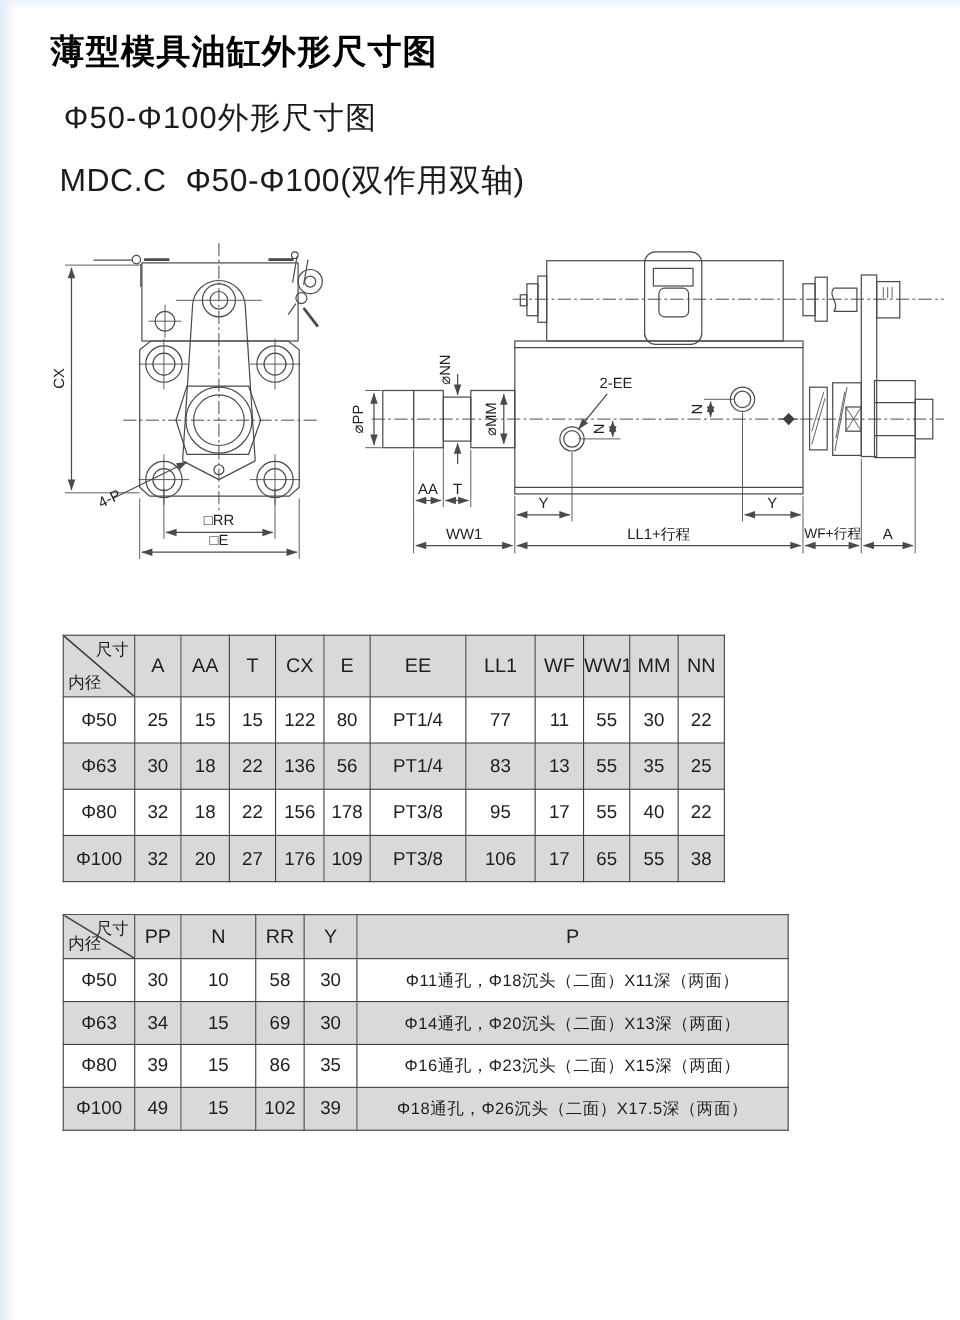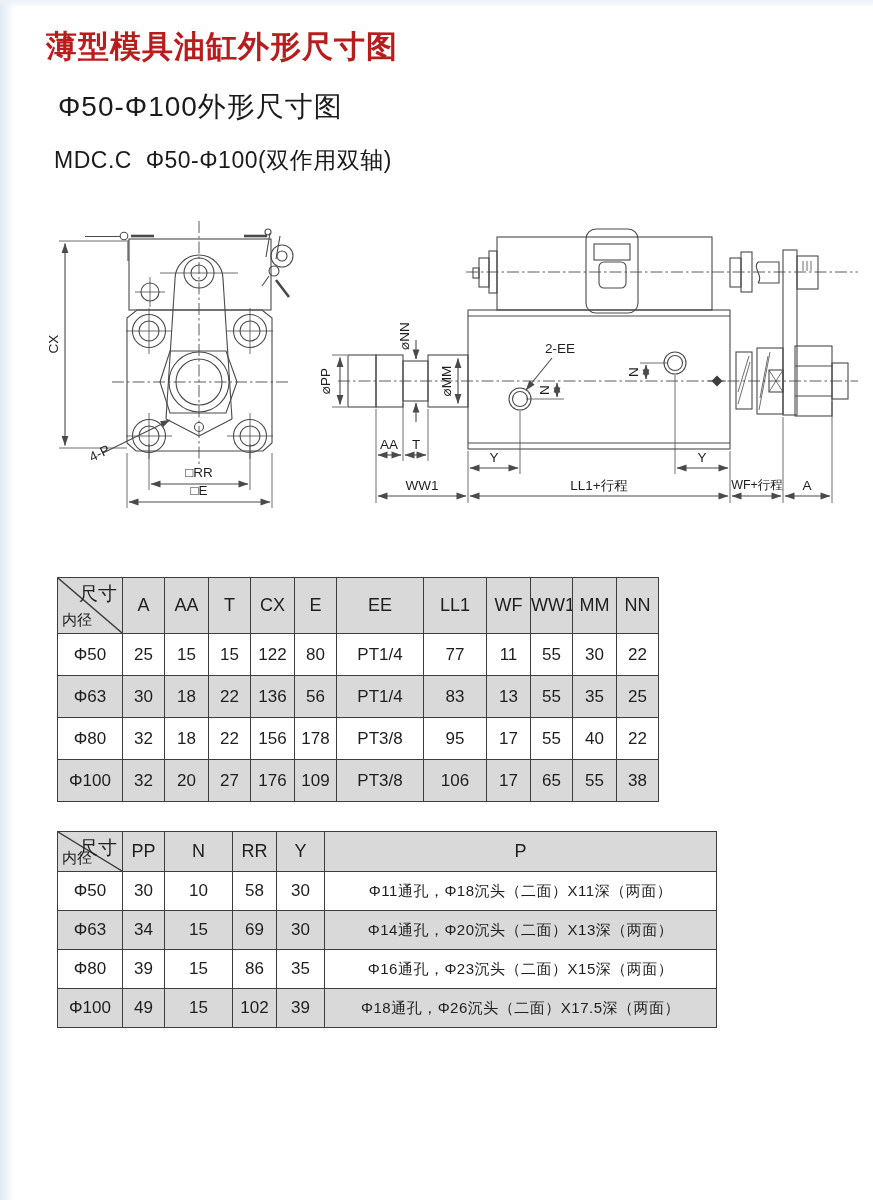--- a/index.html
+++ b/index.html
@@ -3,23 +3,23 @@
 <meta charset="utf-8">
 <style>
   html,body{margin:0;padding:0;background:#e8e8e8;}
   #page{position:relative;width:873px;height:1200px;background:#ffffff;overflow:hidden;
         font-family:"Liberation Sans","DejaVu Sans",sans-serif;color:#222;}
   #edge-left{position:absolute;left:0;top:0;width:14px;height:100%;
         background:linear-gradient(to right,#dfeaf3,rgba(255,255,255,0));}
   #edge-top{position:absolute;left:0;top:0;width:100%;height:8px;
         background:linear-gradient(to bottom,#eaf1f8,rgba(255,255,255,0));}
   .abs{position:absolute;}
-  #page-title{left:46px;top:26px;font-size:31px;font-weight:bold;color:#b91c1c;letter-spacing:1px;}
+  #page-title{left:46px;top:26px;font-size:31px;font-weight:bold;color:#000000;letter-spacing:1px;}
   #subtitle{left:58px;top:88px;font-size:28px;font-weight:500;color:#1b1b1b;letter-spacing:1px;text-align:right;}
-  #model-line{left:54px;top:145px;font-size:23px;color:#1b1b1b;white-space:pre;letter-spacing:0.5px;}
+  #model-line{left:54px;top:145px;font-size:29px;color:#1b1b1b;white-space:pre;letter-spacing:0.5px;}
 
   
   #drawing{left:35px;top:195px;}
   #drawing .s{fill:none;stroke:#4a4a4a;stroke-width:1.1;}
   #drawing .thin{stroke-width:0.8;}
   #drawing .thick{stroke-width:2.6;}
   #drawing .cl{fill:none;stroke:#4a4a4a;stroke-width:0.9;stroke-dasharray:12 3 2.5 3;}
   #drawing text{font-family:"Liberation Sans","DejaVu Sans",sans-serif;font-size:13.5px;fill:#1e1e1e;}
   #drawing text.sm{font-size:12.5px;}
 
@@ -27,21 +27,21 @@
   table.dimtable{position:absolute;border-collapse:collapse;table-layout:fixed;
         text-align:center;background:#fff;color:#1e1e1e;}
   table.dimtable th,table.dimtable td{border:1.6px solid #3d3d3d;font-weight:normal;
         padding:0;overflow:hidden;font-size:17px;}
   table.dimtable thead th{background:#d9d9d9;font-size:18px;}
   table.dimtable tbody tr:nth-child(even) th,
   table.dimtable tbody tr:nth-child(even) td{background:#d9d9d9;}
   th.corner{position:relative;background:#d9d9d9;}
   th.corner svg{position:absolute;left:0;top:0;width:100%;height:100%;}
   th.corner svg line{stroke:#3d3d3d;stroke-width:1.4;vector-effect:non-scaling-stroke;}
-  th.corner .c-top{position:absolute;top:3px;right:5px;font-size:19px;}
+  th.corner .c-top{position:absolute;top:3px;right:5px;font-size:15px;}
   th.corner .c-bot{position:absolute;bottom:3px;left:4px;font-size:15px;text-align:right;}
 
   #table1{left:57px;top:577px;width:591px;}
   #table1 thead th{height:55px;}
   #table1 tbody th,#table1 tbody td{height:41px;}
   #table1 tr>*:nth-child(1){width:64px;}
   #table1 tr>*:nth-child(2){width:41px;}
   #table1 tr>*:nth-child(3){width:43px;}
   #table1 tr>*:nth-child(4){width:41px;}
   #table1 tr>*:nth-child(5){width:43px;}

